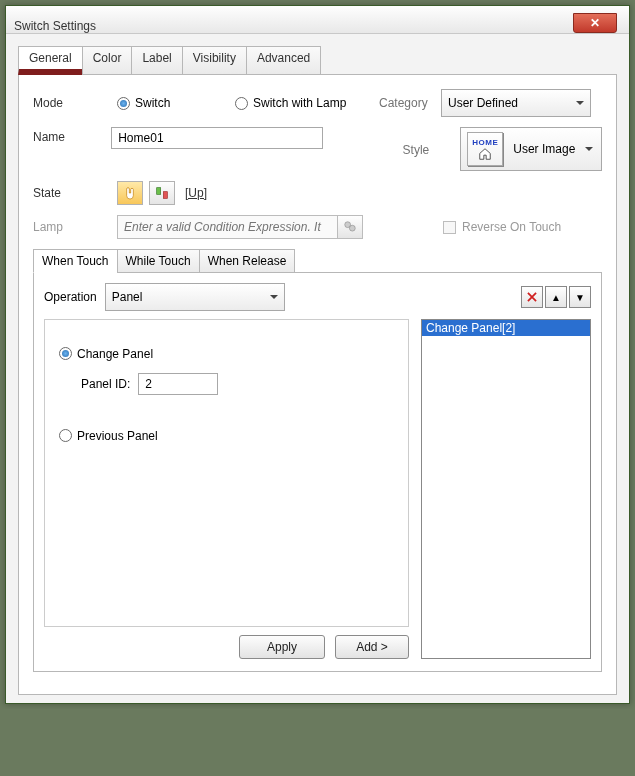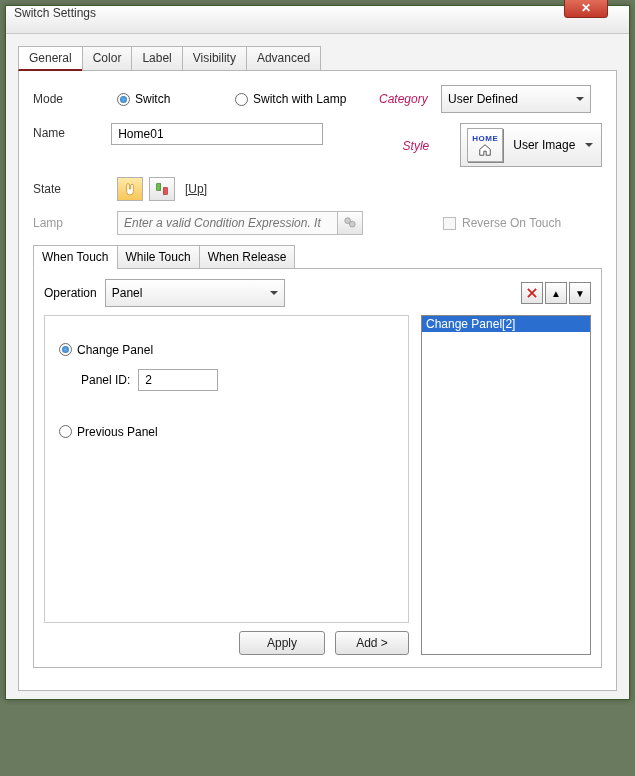--- a/index.html
+++ b/index.html
@@ -1,38 +1,38 @@
 <!DOCTYPE html>
 <html><head>
 <meta charset="utf-8">
 <style>
 * { box-sizing: border-box; font-family: "Segoe UI", Tahoma, sans-serif; font-size: 12px; }
 body { margin: 0; background: #6a7a5e; padding: 5px; width: 635px; }
 .window { background: #fff; border: 1px solid #3a5a2a; box-shadow: 0 0 6px rgba(0,0,0,.3); }
-.titlebar { height: 28px; background: linear-gradient(#fefefe,#e8e8e8); display: flex; align-items: flex-start; padding: 0 17px 0 8px; border-bottom: 1px solid #c8c8c8; }
+.titlebar { height: 28px; background: linear-gradient(#fefefe,#e8e8e8); display: flex; align-items: flex-end; padding: 0 8px 0 8px; border-bottom: 1px solid #c8c8c8; }
 .titlebar .title { flex: 1; color: #333; }
 .close-btn { width: 44px; height: 20px; background: linear-gradient(#e36f5a,#c1392b); border: 1px solid #8a2a1f; border-radius: 0 0 3px 3px; margin-right: 4px; margin-top: -8px; display: flex; align-items: center; justify-content: center; color: #fff; font-weight: bold; cursor: pointer; }
 .content { background: #f3f3f3; padding: 12px 12px 8px 12px; }
 .tabstrip { display: flex; margin-bottom: -1px; position: relative; z-index: 2; }
 .tab { padding: 4px 10px; border: 1px solid #b7b7b7; background: linear-gradient(#fafafa,#eaeaea); color: #333; cursor: pointer; margin-right: -1px; }
-.tab.active { background: #fff; border-bottom: 2px solid #7f1d1d; }
+.tab.active { background: #fff; border-bottom: 6px solid #7f1d1d; }
 .tabpage { border: 1px solid #b7b7b7; background: #fff; padding: 14px 14px 22px 14px; min-height: 610px; position: relative; }
 .row { display: flex; align-items: center; margin-bottom: 10px; }
 .lbl { width: 84px; color: #333; }
 .radio { display: inline-flex; align-items: center; margin-right: 8px; cursor: pointer; }
 .radio .dot { width: 13px; height: 13px; border: 1px solid #6a6a6a; border-radius: 50%; background: #fff; margin-right: 5px; display: flex; align-items: center; justify-content: center; }
 .radio.checked .dot::after { content:""; width:7px; height:7px; border-radius:50%; background: radial-gradient(#6bb3f0,#2a6fb0); }
 input[type=text].fld { height: 22px; border: 1px solid #a8a8a8; padding: 0 6px; background: #fff; }
 .state-btns { display: flex; align-items: center; gap: 6px; }
 .iconbtn { width: 26px; height: 24px; border: 1px solid #b2b2b2; background: linear-gradient(#fefefe,#e5e5e5); display:flex; align-items:center; justify-content:center; cursor:pointer; }
 .iconbtn svg { width: 16px; height: 16px; }
 .state-txt { margin-left: 4px; color: #333; text-decoration: underline; }
 .lamp-input { height: 24px; width: 220px; border: 1px solid #bcbcbc; border-right: none; padding: 0 6px; color: #9a9a9a; font-style: italic; background: #fafafa; }
 .lamp-picker { width: 26px; height: 24px; border: 1px solid #bcbcbc; background: linear-gradient(#fefefe,#e5e5e5); display:flex; align-items:center; justify-content:center; cursor:pointer; }
-.cat-lbl { width: 62px; color:#be185d;font-style:italic; }
+.cat-lbl { width: 62px; color:#737373; }
 .select { height: 28px; border: 1px solid #a8a8a8; background: linear-gradient(#fff,#ececec); padding: 0 18px 0 6px; position: relative; display:flex; align-items:center; cursor:pointer; }
 .select::after { content:""; position:absolute; right:6px; top:50%; margin-top:-2px; border:4px solid transparent; border-top-color:#444; }
 .style-box { border: 1px solid #a8a8a8; background: linear-gradient(#fff,#ececec); display:flex; align-items:center; padding: 4px 22px 4px 6px; gap:10px; position:relative; cursor:pointer; }
 .style-box::after { content:""; position:absolute; right:8px; top:50%; margin-top:-2px; border:4px solid transparent; border-top-color:#444; }
 .home-icon { width: 36px; height: 34px; border: 1px solid #aaa; box-shadow: 1px 1px 0 #888; background: linear-gradient(#fff,#f2f2f2); display:flex; flex-direction:column; align-items:center; justify-content:center; }
 .home-icon .txt { font-size: 8px; font-weight: bold; color: #2040c0; letter-spacing: .5px; }
 .checkbox { display:inline-flex; align-items:center; gap:6px; color:#9a9a9a; }
 .checkbox .sq { width:13px; height:13px; border:1px solid #bdbdbd; background:#f7f7f7; }
 
 .subtabstrip { display:flex; margin-top: 6px; margin-bottom: -1px; position:relative; z-index:2; }

